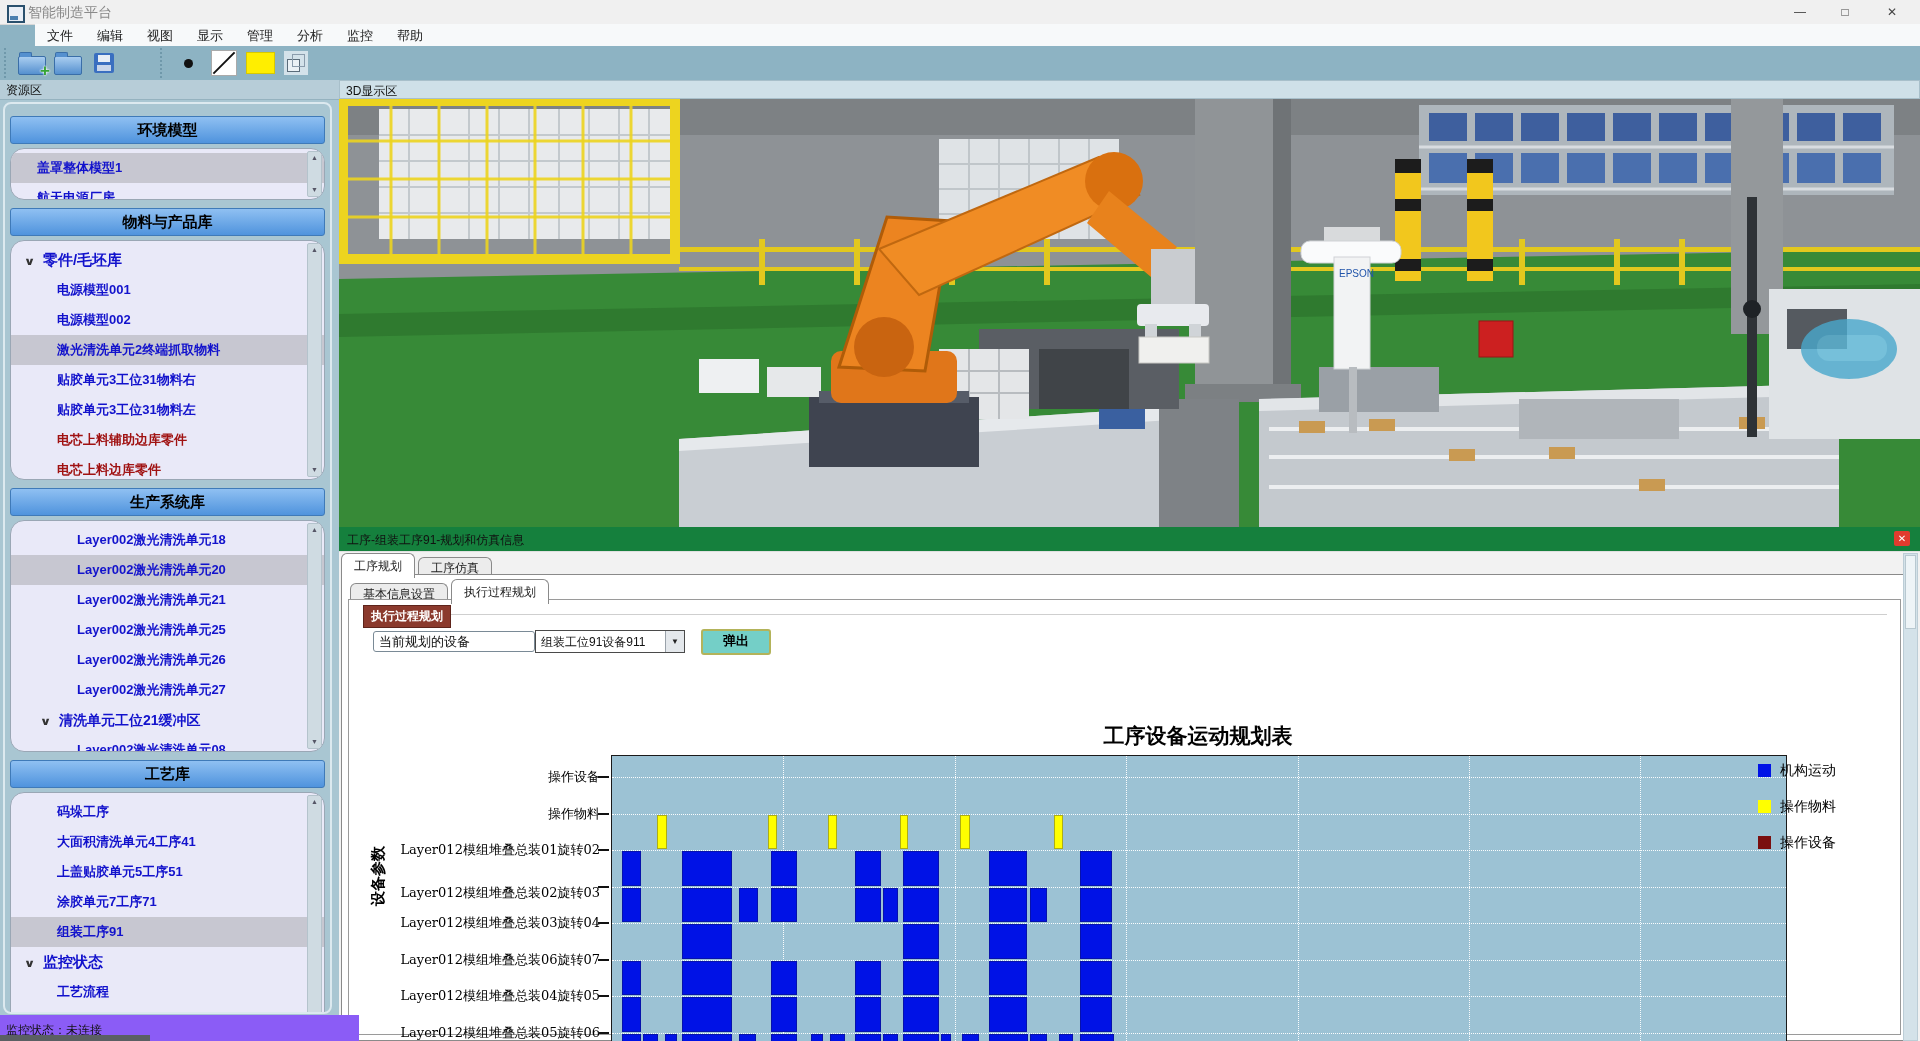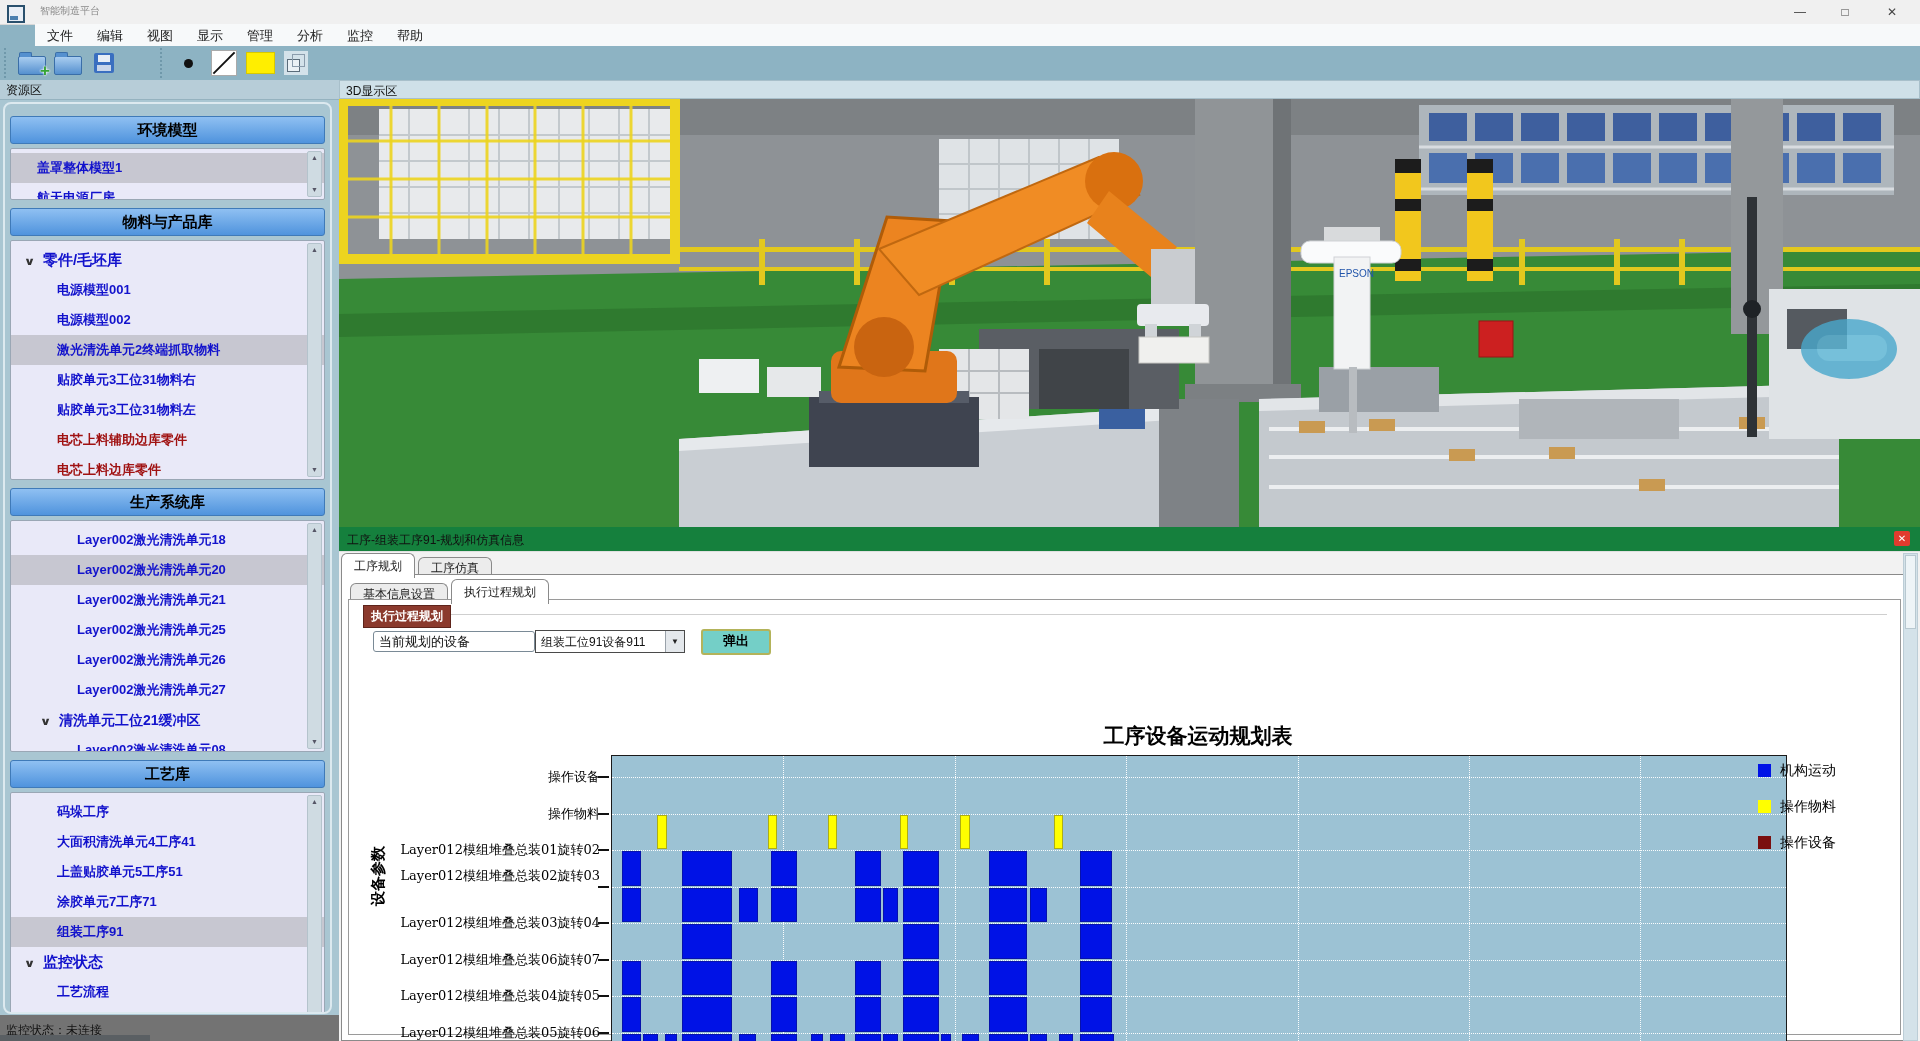--- a/index.html
+++ b/index.html
@@ -3,21 +3,21 @@
 <meta charset="utf-8">
 <style>
   html,body{margin:0;padding:0;}
   body{font-family:"Liberation Sans","DejaVu Sans",sans-serif;background:#8db3c3;}
   #app{position:relative;width:1920px;height:1041px;overflow:hidden;background:#8db3c3;}
 
   
   .titlebar{position:absolute;left:0;top:0;width:1920px;height:24px;background:#f0f0f0;border-bottom:1px solid #d8d8d8;}
   .appicon{position:absolute;left:7px;top:5px;width:14px;height:14px;background:#e8eef6;border:2px solid #29506d;}
   .appicon::after{content:"";position:absolute;left:1px;bottom:1px;width:8px;height:4px;background:#4a7fb0;}
-  .apptitle{position:absolute;left:40px;top:4px;font-size:10px;color:#8a8a8a;}
+  .apptitle{position:absolute;left:28px;top:4px;font-size:14px;color:#8a8a8a;}
   .winbtn{position:absolute;top:0;width:40px;height:24px;text-align:center;line-height:24px;font-size:12px;color:#444;}
   .winbtn.min{right:100px;}.winbtn.max{right:55px;}.winbtn.cls{right:8px;}
 
   
   .menubar{position:absolute;left:0;top:24px;width:1920px;height:22px;background:#f7f9fa;border-bottom:1px solid #e0e4e6;margin-left:35px;}
   .menu-item{display:inline-block;padding:3px 12px;font-size:13px;color:#222;}
 
   
   .toolbar{position:absolute;left:0;top:46px;width:1920px;height:34px;background:#8db3c3;}
   .tgroup{position:absolute;top:2px;height:30px;border-left:2px dotted #6f98aa;padding-left:8px;display:flex;align-items:center;}
@@ -40,21 +40,21 @@
 
   
   .sidebar{position:absolute;left:0;top:80px;width:337px;height:940px;background:#a9c6d2;padding-left:48px;}
   .dockcap{position:absolute;left:0;top:0;width:100%;height:19px;background:#b7cdd8;border-bottom:1px solid #95b2bf;font-size:12px;color:#111;}
   .dockcap .cap-text{position:absolute;left:6px;top:2px;}
   .float-icon{position:absolute;right:22px;top:4px;width:9px;height:8px;border:1px solid #333;background:#e8eef2;}
   .float-icon::before{content:"";position:absolute;left:2px;top:-3px;width:8px;height:7px;border:1px solid #333;border-bottom:none;}
   .cap-close{position:absolute;right:5px;top:2px;font-size:11px;color:#222;}
   .res-body{position:absolute;left:3px;top:22px;width:329px;height:912px;background:#a9c6d2;border:2px solid #dce9ef;border-radius:8px;overflow:hidden;padding-top:4px;box-sizing:border-box;}
   .sec-h{height:26px;line-height:26px;text-align:center;font-weight:bold;font-size:15px;color:#000;background:linear-gradient(#8fc0f2,#4f93dd);border:1px solid #3f7ab8;border-radius:3px;margin:8px 5px 4px 5px;}
-  .sec-list{background:#e9e9f8;border:1px solid #9aa7b5;border-radius:2px;margin:0 5px;overflow:hidden;position:relative;padding-top:4px;box-sizing:border-box;}
+  .sec-list{background:#e9e9f8;border:1px solid #9aa7b5;border-radius:14px;margin:0 5px;overflow:hidden;position:relative;padding-top:4px;box-sizing:border-box;}
   .row{height:30px;line-height:30px;font-size:13px;font-weight:bold;color:#1212cc;padding-left:46px;white-space:nowrap;}
   .row.sel{background:#c7c7d1;}
   .row.red{color:#a01212;}
   .row.ind1{padding-left:26px;}
   .row.ind2{padding-left:66px;}
   .row.group{padding-left:14px;font-size:15px;}
   .row.group.sub{padding-left:30px;font-size:14px;}
   .chev{display:inline-block;color:#333;font-size:11px;margin-right:9px;transform:scaleX(1.3);}
   .vsb{position:absolute;top:2px;right:2px;bottom:2px;width:13px;background:#cfdbe2;border:1px solid #b4c3cc;border-radius:2px;}
   .sb-up,.sb-dn{position:absolute;left:0;width:100%;height:12px;text-align:center;font-size:7px;color:#556;line-height:12px;}
@@ -93,21 +93,21 @@
   .ydash{position:absolute;left:-14px;width:11px;height:2px;background:#111;}
   .yaxis-title{position:absolute;left:-243px;top:150px;transform:rotate(-90deg);transform-origin:left top;font-size:15px;font-weight:bold;color:#000;font-family:"DejaVu Serif",serif;}
   .legend{position:absolute;left:1146px;top:4px;width:120px;}
   .leg-row{position:relative;height:36px;}
   .leg-sq{position:absolute;left:0;top:4px;width:13px;height:13px;}
   .leg-tx{position:absolute;left:22px;top:2px;font-size:14px;color:#000;}
   .bp-vsb{position:absolute;right:2px;top:26px;width:13px;height:486px;background:#d4e2e9;border:1px solid #bccdd6;}
   .bp-vsb .thumb{position:absolute;left:1px;top:1px;width:9px;height:72px;background:#eef4f7;border:1px solid #b8c8d0;}
 
   
-  .statusbar{position:absolute;left:0;top:1015px;width:339px;height:26px;background:#737373;}
+  .statusbar{position:absolute;left:0;top:1015px;width:339px;height:26px;background:#8b5cf6;padding-left:20px;}
   .statusbar span{position:absolute;left:6px;top:7px;font-size:12px;color:#111;}
   .dark-strip{position:absolute;left:0;top:1035px;width:150px;height:6px;background:#5a5f63;}
 </style>
 </head>
 <body>
 
 <div id="app">
 
   <div class="titlebar">
     <div class="appicon"></div>
@@ -468,21 +468,21 @@
             <div class="bar" style="left: 377.051px; width: 39.419px; top: 277.5px; height: 34.5px; background: rgb(0, 18, 230);"></div>
             <div class="bar" style="left: 418.184px; width: 17.1387px; top: 277.5px; height: 34.5px; background: rgb(0, 18, 230);"></div>
             <div class="bar" style="left: 447.32px; width: 13.7109px; top: 277.5px; height: 34.5px; background: rgb(0, 18, 230);"></div>
             <div class="bar" style="left: 467.886px; width: 34.2774px; top: 277.5px; height: 34.5px; background: rgb(0, 18, 230);"></div>
             <div class="ylab" style="top: 12px;">操作设备</div>
             <div class="ydash" style="top: 20px;"></div>
             <div class="ylab" style="top: 48.5px;">操作物料</div>
             <div class="ydash" style="top: 56.5px;"></div>
             <div class="ylab" style="top: 85px;">Layer012模组堆叠总装01旋转02</div>
             <div class="ydash" style="top: 93px;"></div>
-            <div class="ylab" style="top: 111px;">Layer012模组堆叠总装02旋转03</div>
+            <div class="ylab" style="top: 128px;">Layer012模组堆叠总装02旋转03</div>
             <div class="ydash" style="top: 129.5px;"></div>
             <div class="ylab" style="top: 158px;">Layer012模组堆叠总装03旋转04</div>
             <div class="ydash" style="top: 166px;"></div>
             <div class="ylab" style="top: 194.5px;">Layer012模组堆叠总装06旋转07</div>
             <div class="ydash" style="top: 202.5px;"></div>
             <div class="ylab" style="top: 231px;">Layer012模组堆叠总装04旋转05</div>
             <div class="ydash" style="top: 239px;"></div>
             <div class="ylab" style="top: 267.5px;">Layer012模组堆叠总装05旋转06</div>
             <div class="ydash" style="top: 275.5px;"></div>
           </div>

